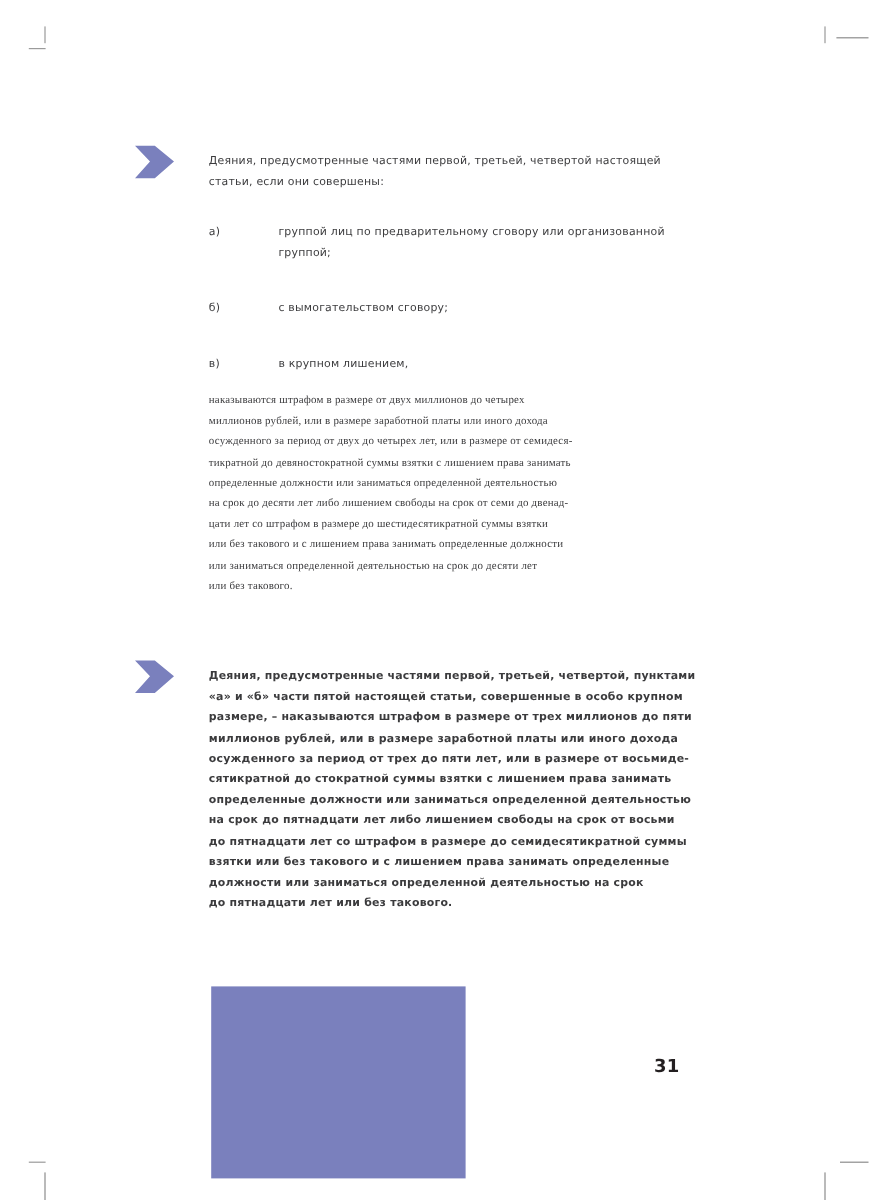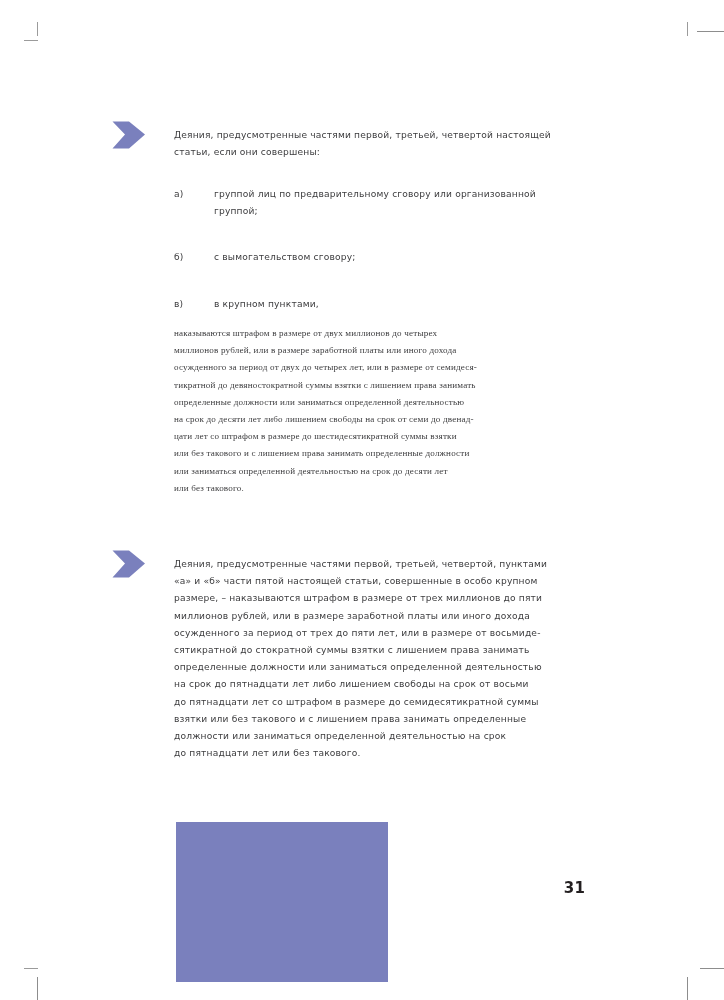--- a/index.html
+++ b/index.html
@@ -71,21 +71,21 @@
     margin-bottom: 29px;
   }
   .sub-label {
     position: absolute;
     left: 0;
     top: 0;
     width: 40px;
   }
   .sub-text {
     display: block;
-    margin-left: 40px;
+    margin-left: 58px;
     white-space: pre-line;
   }
 
   
   #deco-block {
     position: absolute;
     left: 176px;
     top: 822px;
     width: 212px;
     height: 160px;
@@ -93,21 +93,21 @@
 
   
   #folio {
     position: absolute;
     left: 545px;
     top: 879px;
     width: 40px;
     font-size: 15px;
     font-weight: bold;
     color: #231f20;
-    text-align: right;
+    text-align: left;
     letter-spacing: 0.01em;
   }
 </style>
 </head>
 <body>
 
 <div id="page" style="background: rgb(255, 255, 255);">
 
   <div class="crop crop-v" style="left:37px; top:22px;"></div>
   <div class="crop crop-h" style="left:24px; top:40px;"></div>
@@ -136,21 +136,21 @@
       <span class="sub-label">а)</span>
       <span class="sub-text">группой лиц по предварительному сговору или организованной
 группой;</span>
     </div>
     <div class="sub-item" style="color: rgb(59, 59, 61);">
       <span class="sub-label">б)</span>
       <span class="sub-text">с вымогательством сговору;</span>
     </div>
     <div class="sub-item" style="color: rgb(59, 59, 61);">
       <span class="sub-label">в)</span>
-      <span class="sub-text">в крупном пунктами,</span>
+      <span class="sub-text">в крупном лишением,</span>
     </div>
   </div>
 
   <div class="body-col" style="top:325px;">
     <div class="para" style="color: rgb(59, 59, 61); font-family: Liberation Serif, serif;">наказываются штрафом в размере от двух миллионов до четырех
 миллионов рублей, или в размере заработной платы или иного дохода
 осужденного за период от двух до четырех лет, или в размере от семидеся-
 тикратной до девяностократной суммы взятки с лишением права занимать
 определенные должности или заниматься определенной деятельностью
 на срок до десяти лет либо лишением свободы на срок от семи до двенад-
@@ -159,21 +159,21 @@
 или заниматься определенной деятельностью на срок до десяти лет
 или без такового.</div>
   </div>
 
   <div class="section" style="top:549px;">
     <div class="marker" style="top:0px;">
       <svg width="46" height="30" viewBox="0 0 46 30">
         <polygon points="0.5,1.5 17,1.5 33,14.5 17,28.5 0.5,28.5 13,14.5" fill="#7a80bd"></polygon>
       </svg>
     </div>
-    <div class="body-col" style="top:7px;">
+    <div class="body-col" style="top:7px;font-weight:bold;">
       <div class="para" style="color: rgb(59, 59, 61);">Деяния, предусмотренные частями первой, третьей, четвертой, пунктами
 «а» и «б» части пятой настоящей статьи, совершенные в особо крупном
 размере, – наказываются штрафом в размере от трех миллионов до пяти
 миллионов рублей, или в размере заработной платы или иного дохода
 осужденного за период от трех до пяти лет, или в размере от восьмиде-
 сятикратной до стократной суммы взятки с лишением права занимать
 определенные должности или заниматься определенной деятельностью
 на срок до пятнадцати лет либо лишением свободы на срок от восьми
 до пятнадцати лет со штрафом в размере до семидесятикратной суммы
 взятки или без такового и с лишением права занимать определенные

